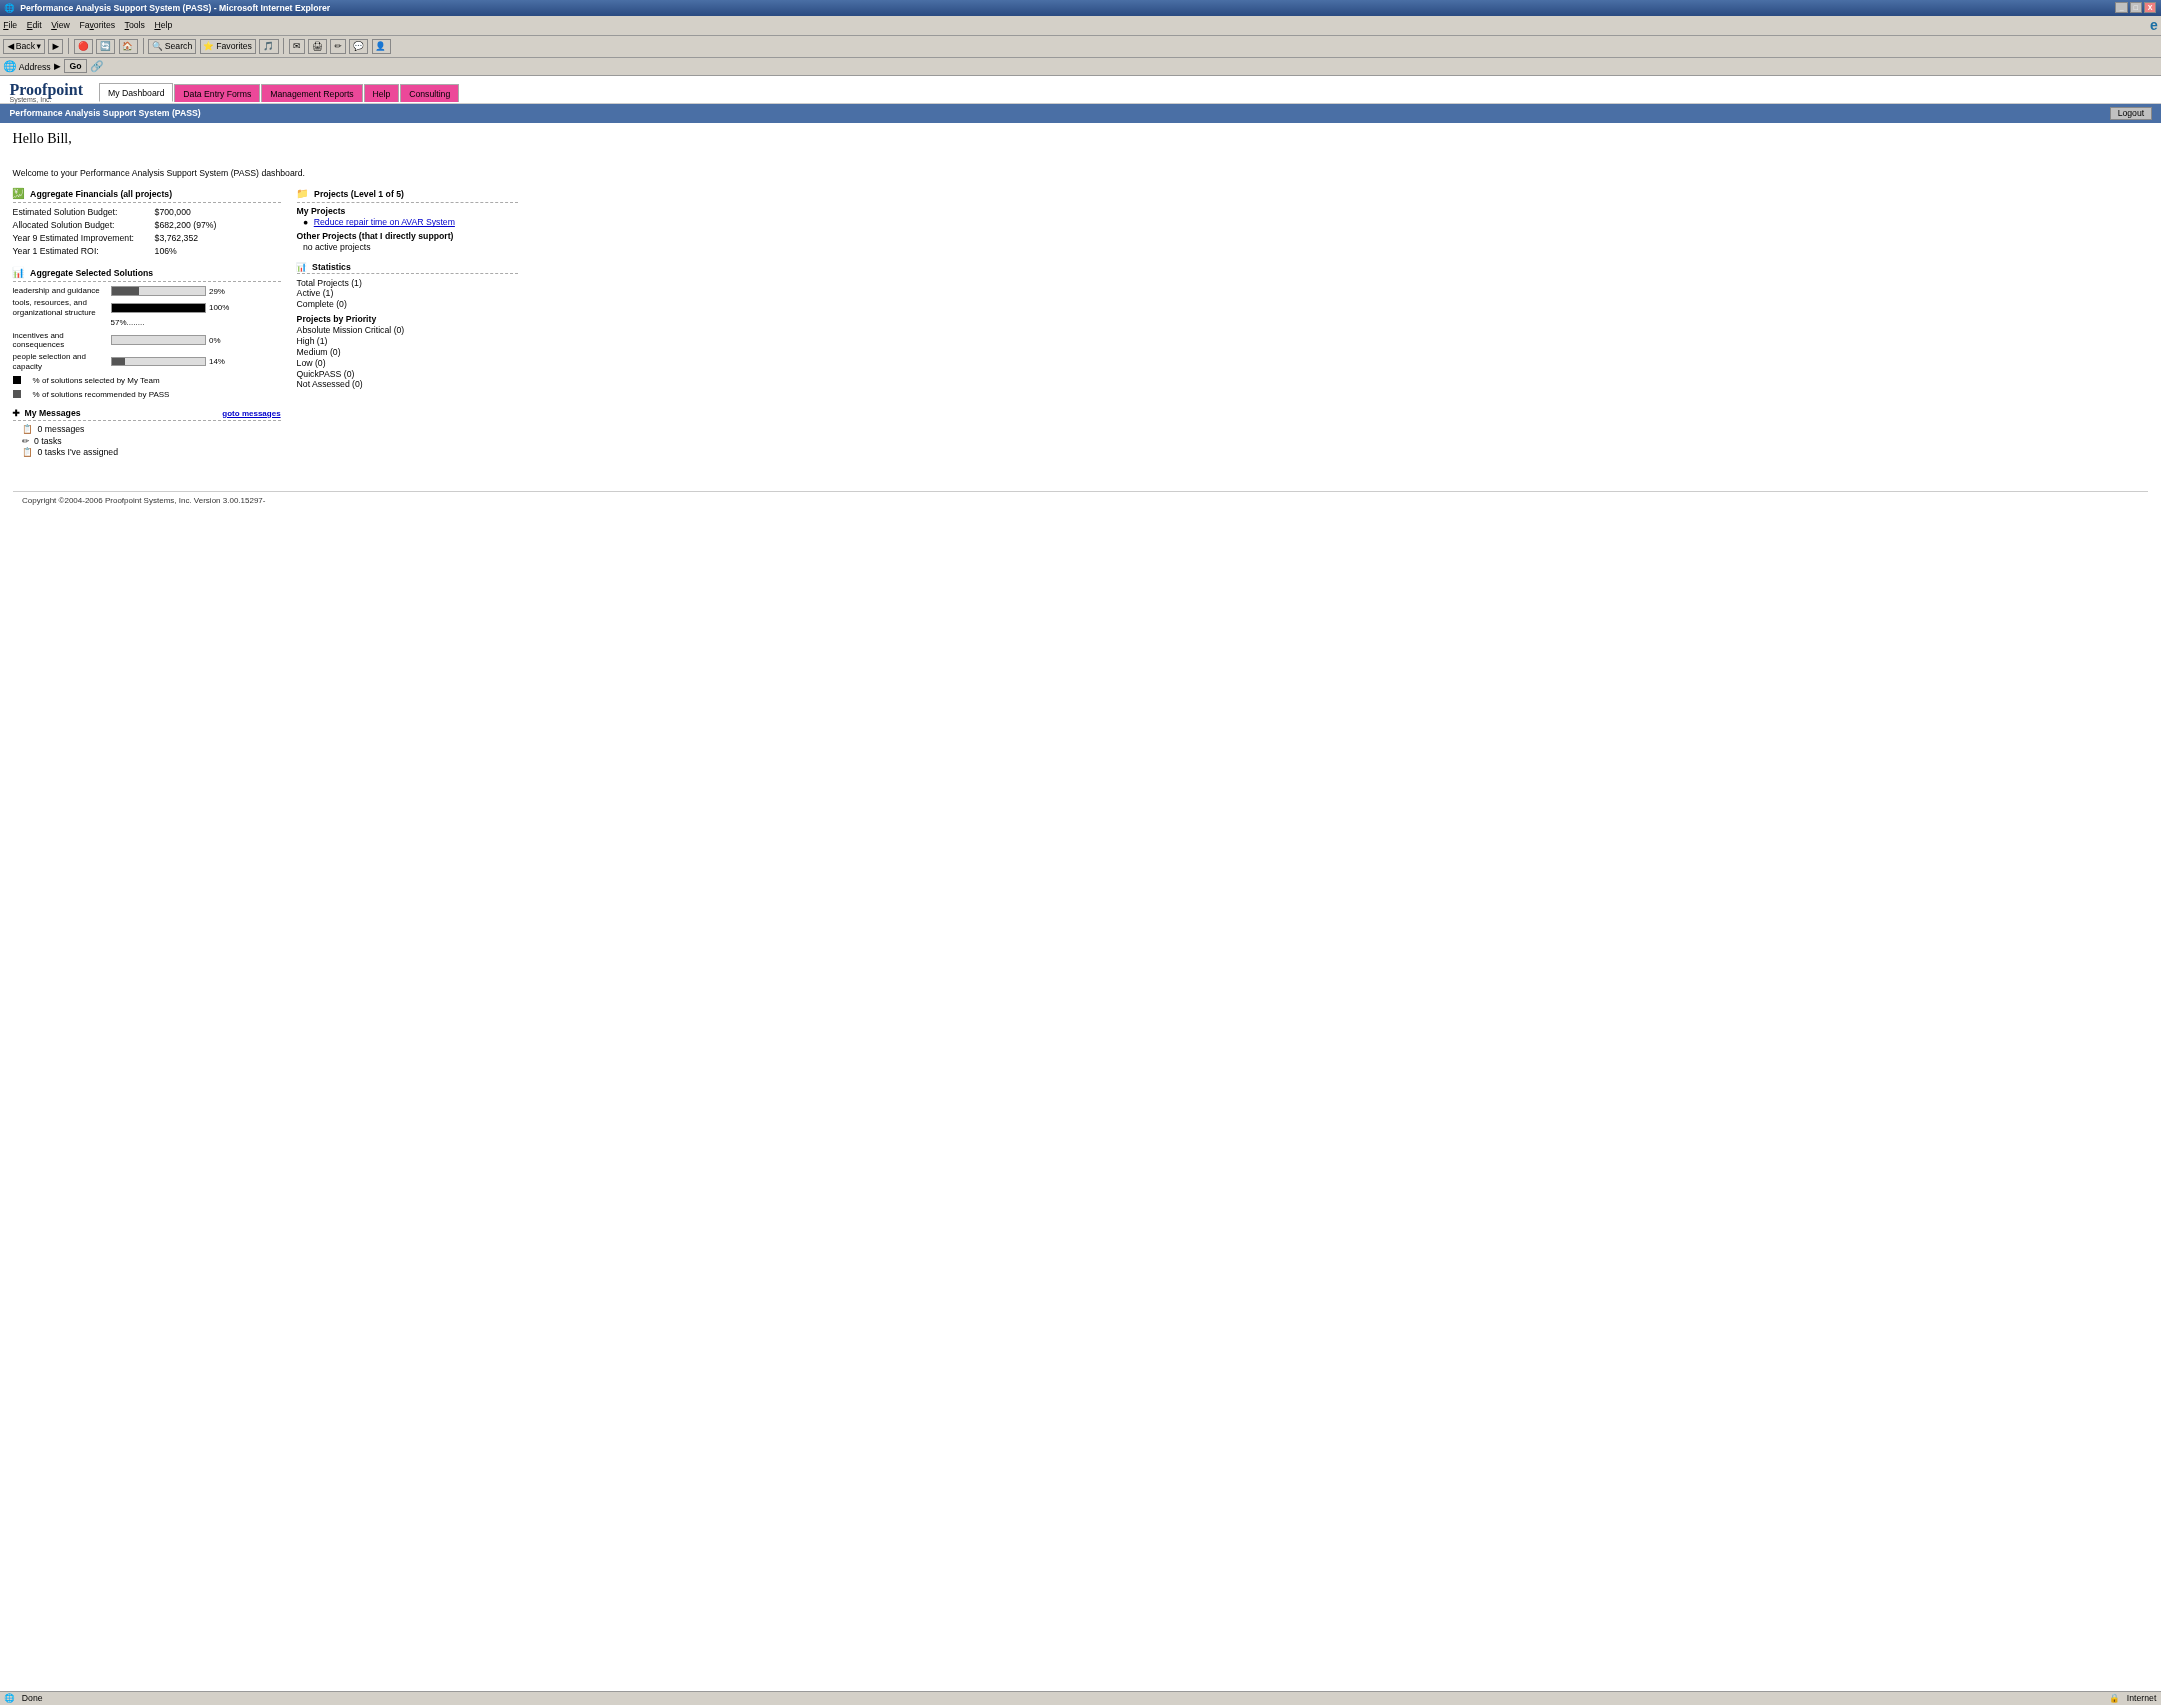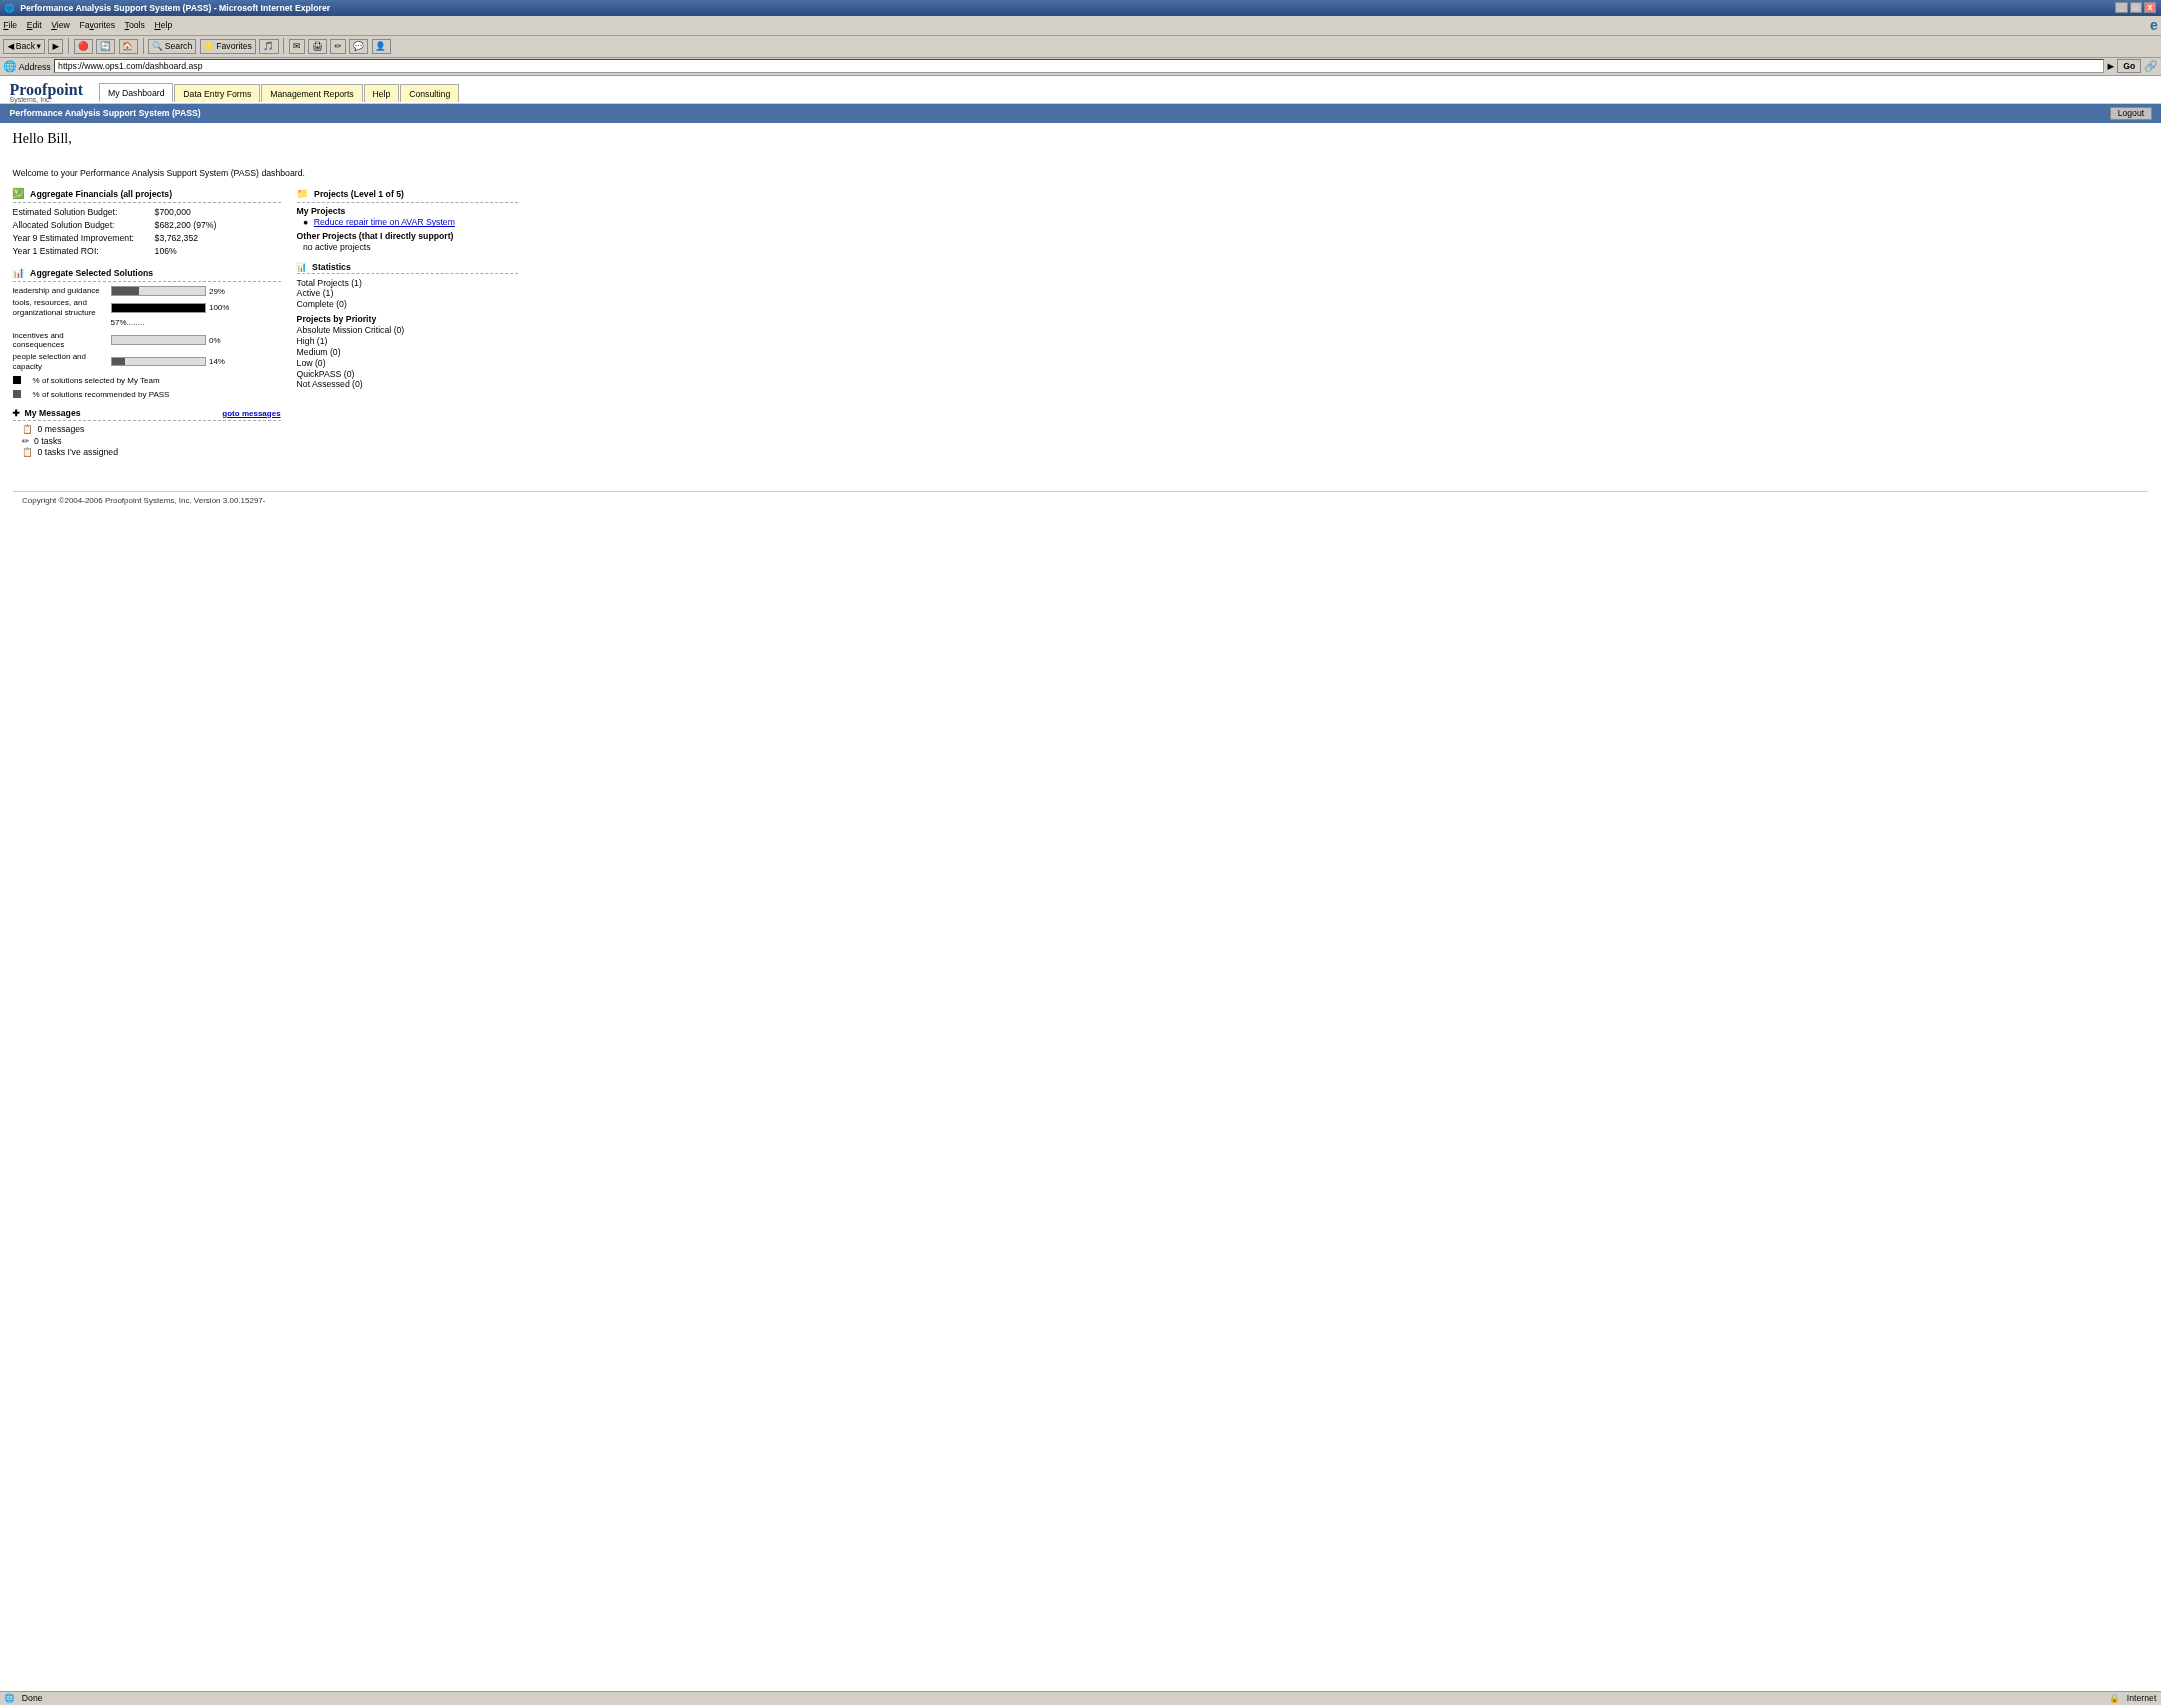--- a/index.html
+++ b/index.html
@@ -113,21 +113,21 @@
     
     .nav-tabs {
       display: flex;
       gap: 0.8px;
       align-items: flex-end;
     }
     .nav-tab {
       padding: 3.2px 8px;
       border: 0.8px solid #aaa;
       border-bottom: none;
-      background: #fef9c3;
+      background: #ec4899;
       cursor: pointer;
       font-size: 8.7px;
       color: #000;
     }
     .nav-tab.active { background: #fff; border-bottom: 0.8px solid #fff; font-weight: normal; }
 
     
     .system-bar {
       background: #4a6fa5;
       color: #fff;
@@ -310,21 +310,20 @@
   <button class="toolbar-btn">
     <span>👤</span>
   </button>
 </div>
 
 <div class="address-bar">
   <span>
     <span style="font-size:11px;">🌐</span>
     Address
   </span>
-  <input class="address-input" type="text" value="https://www.ops1.com/dashboard.asp" style="">
   <div style="display:flex; gap:3.2px; align-items:center;">
     <span>▶</span>
     <button class="go-btn">Go</button>
   </div>
   <span style="font-size:11px;">🔗</span>
 </div>
 
 <div class="main-content">
 
   <div class="app-header">

